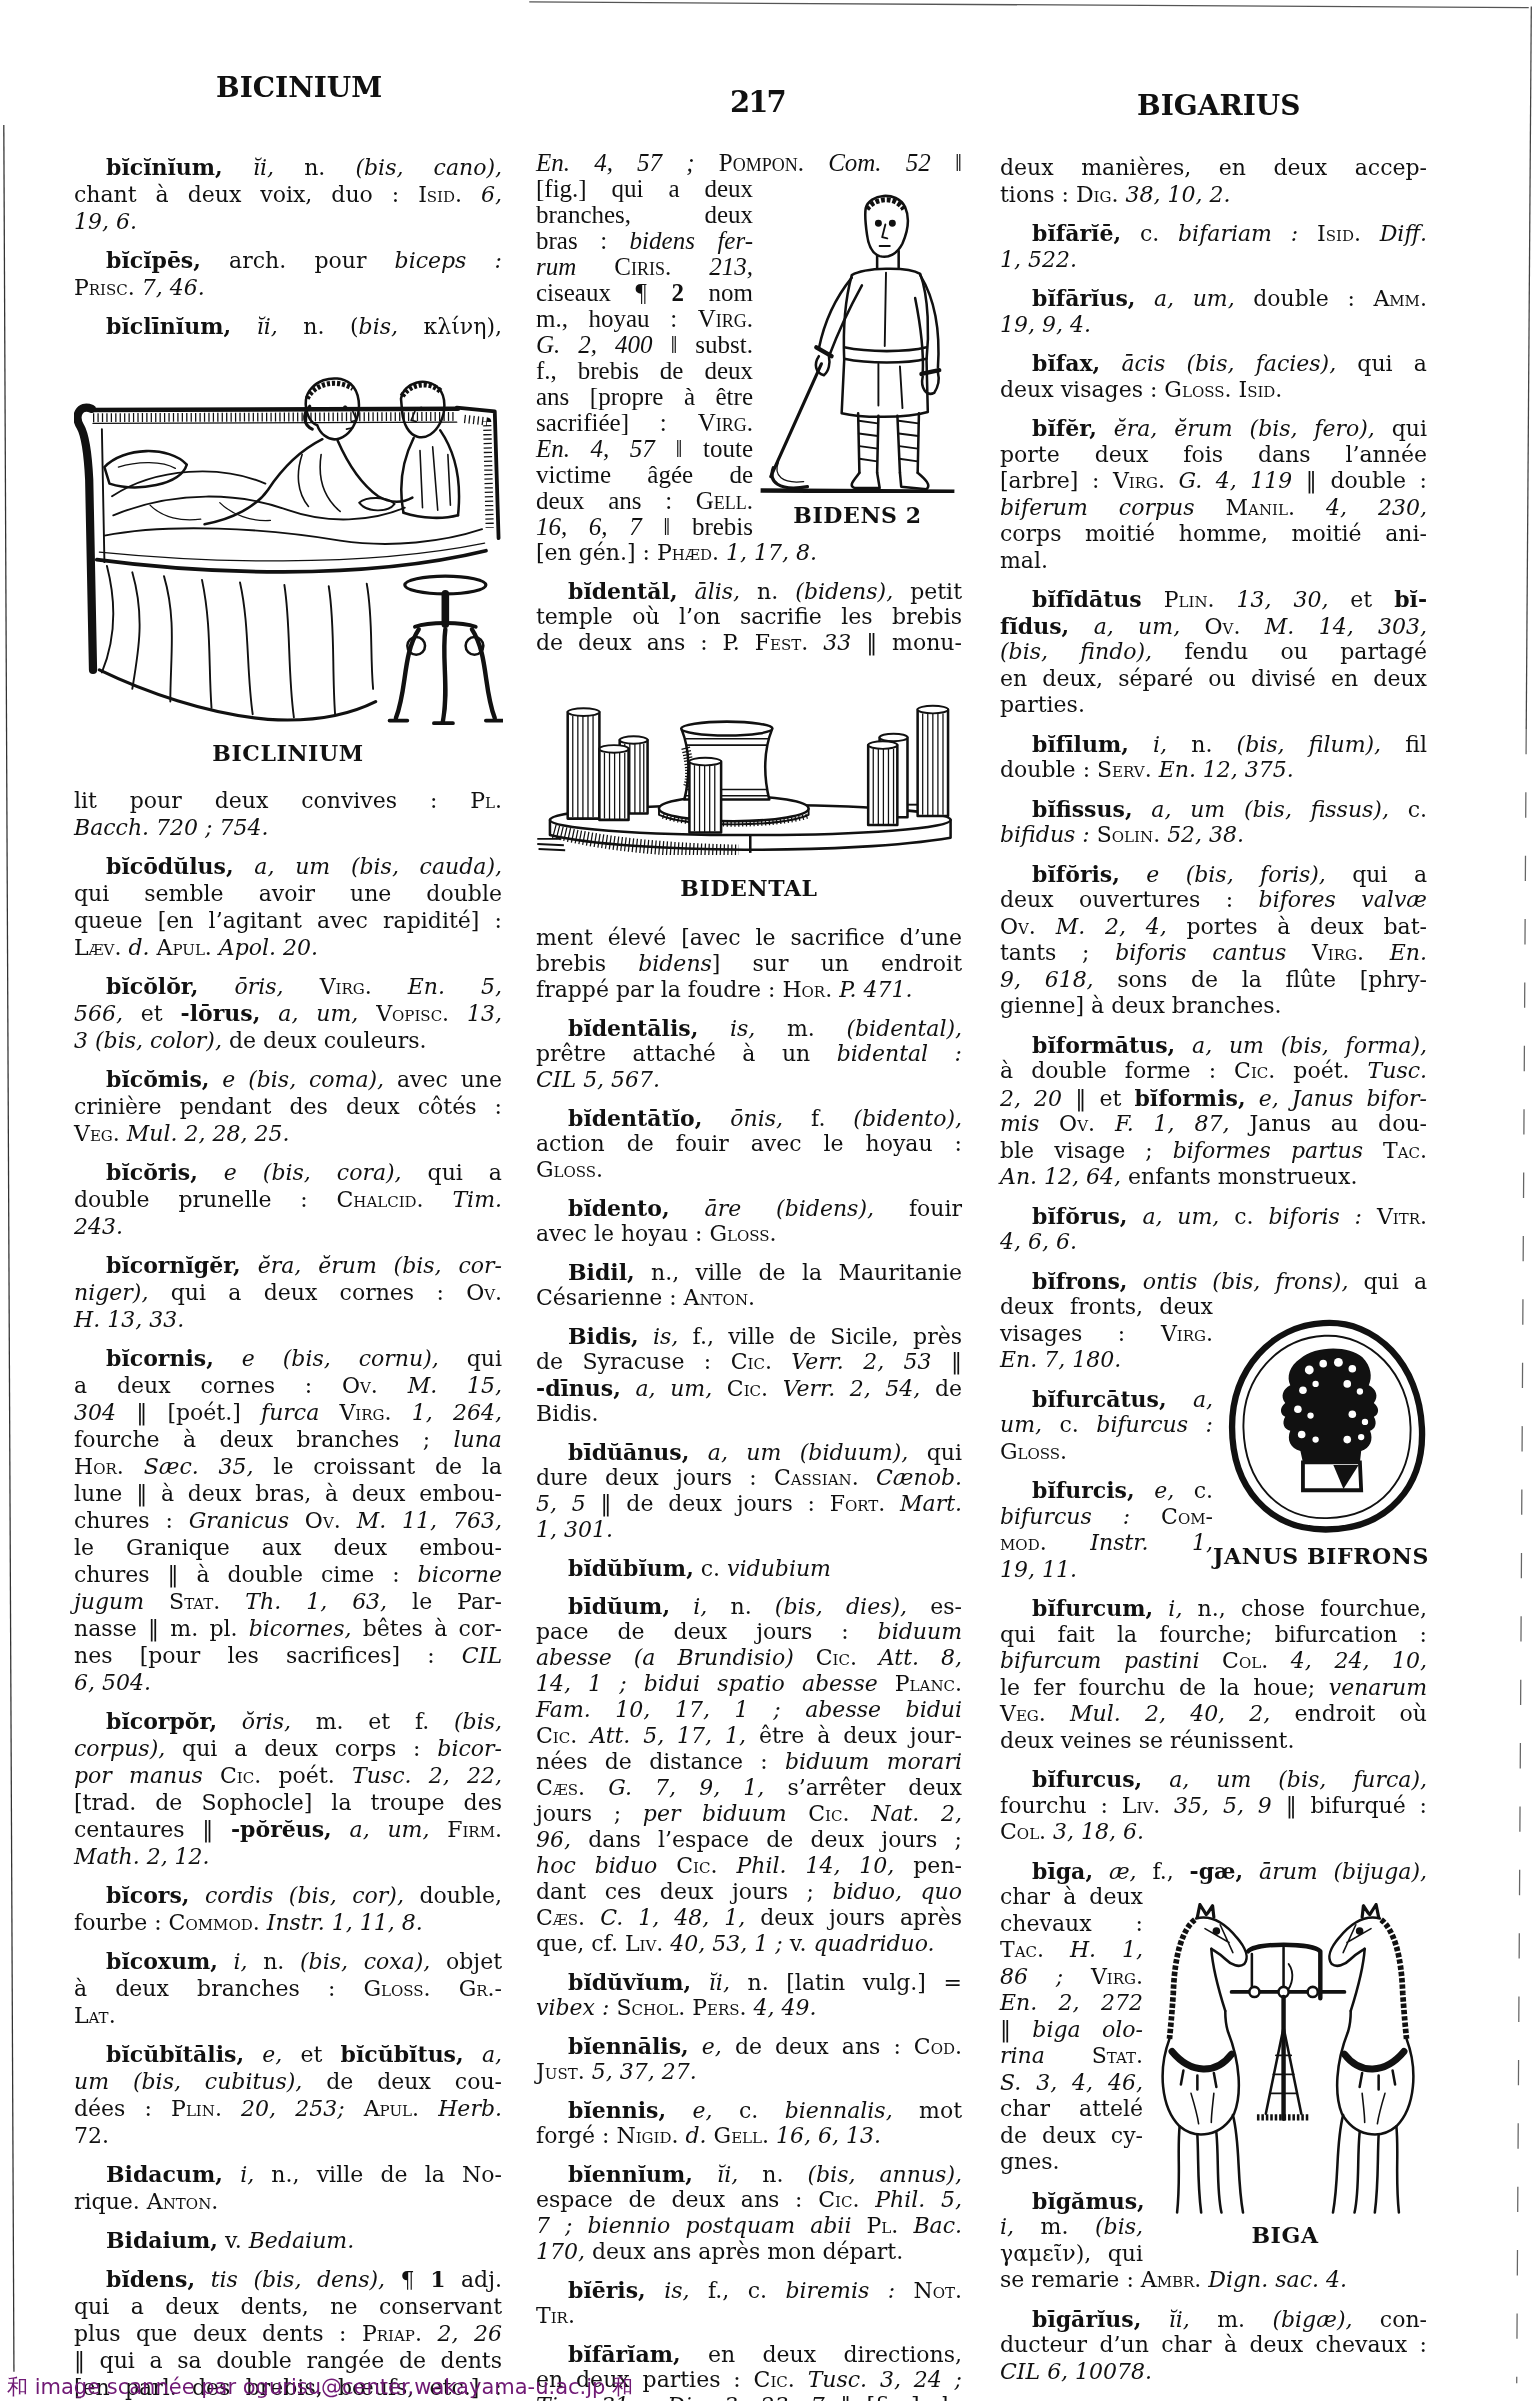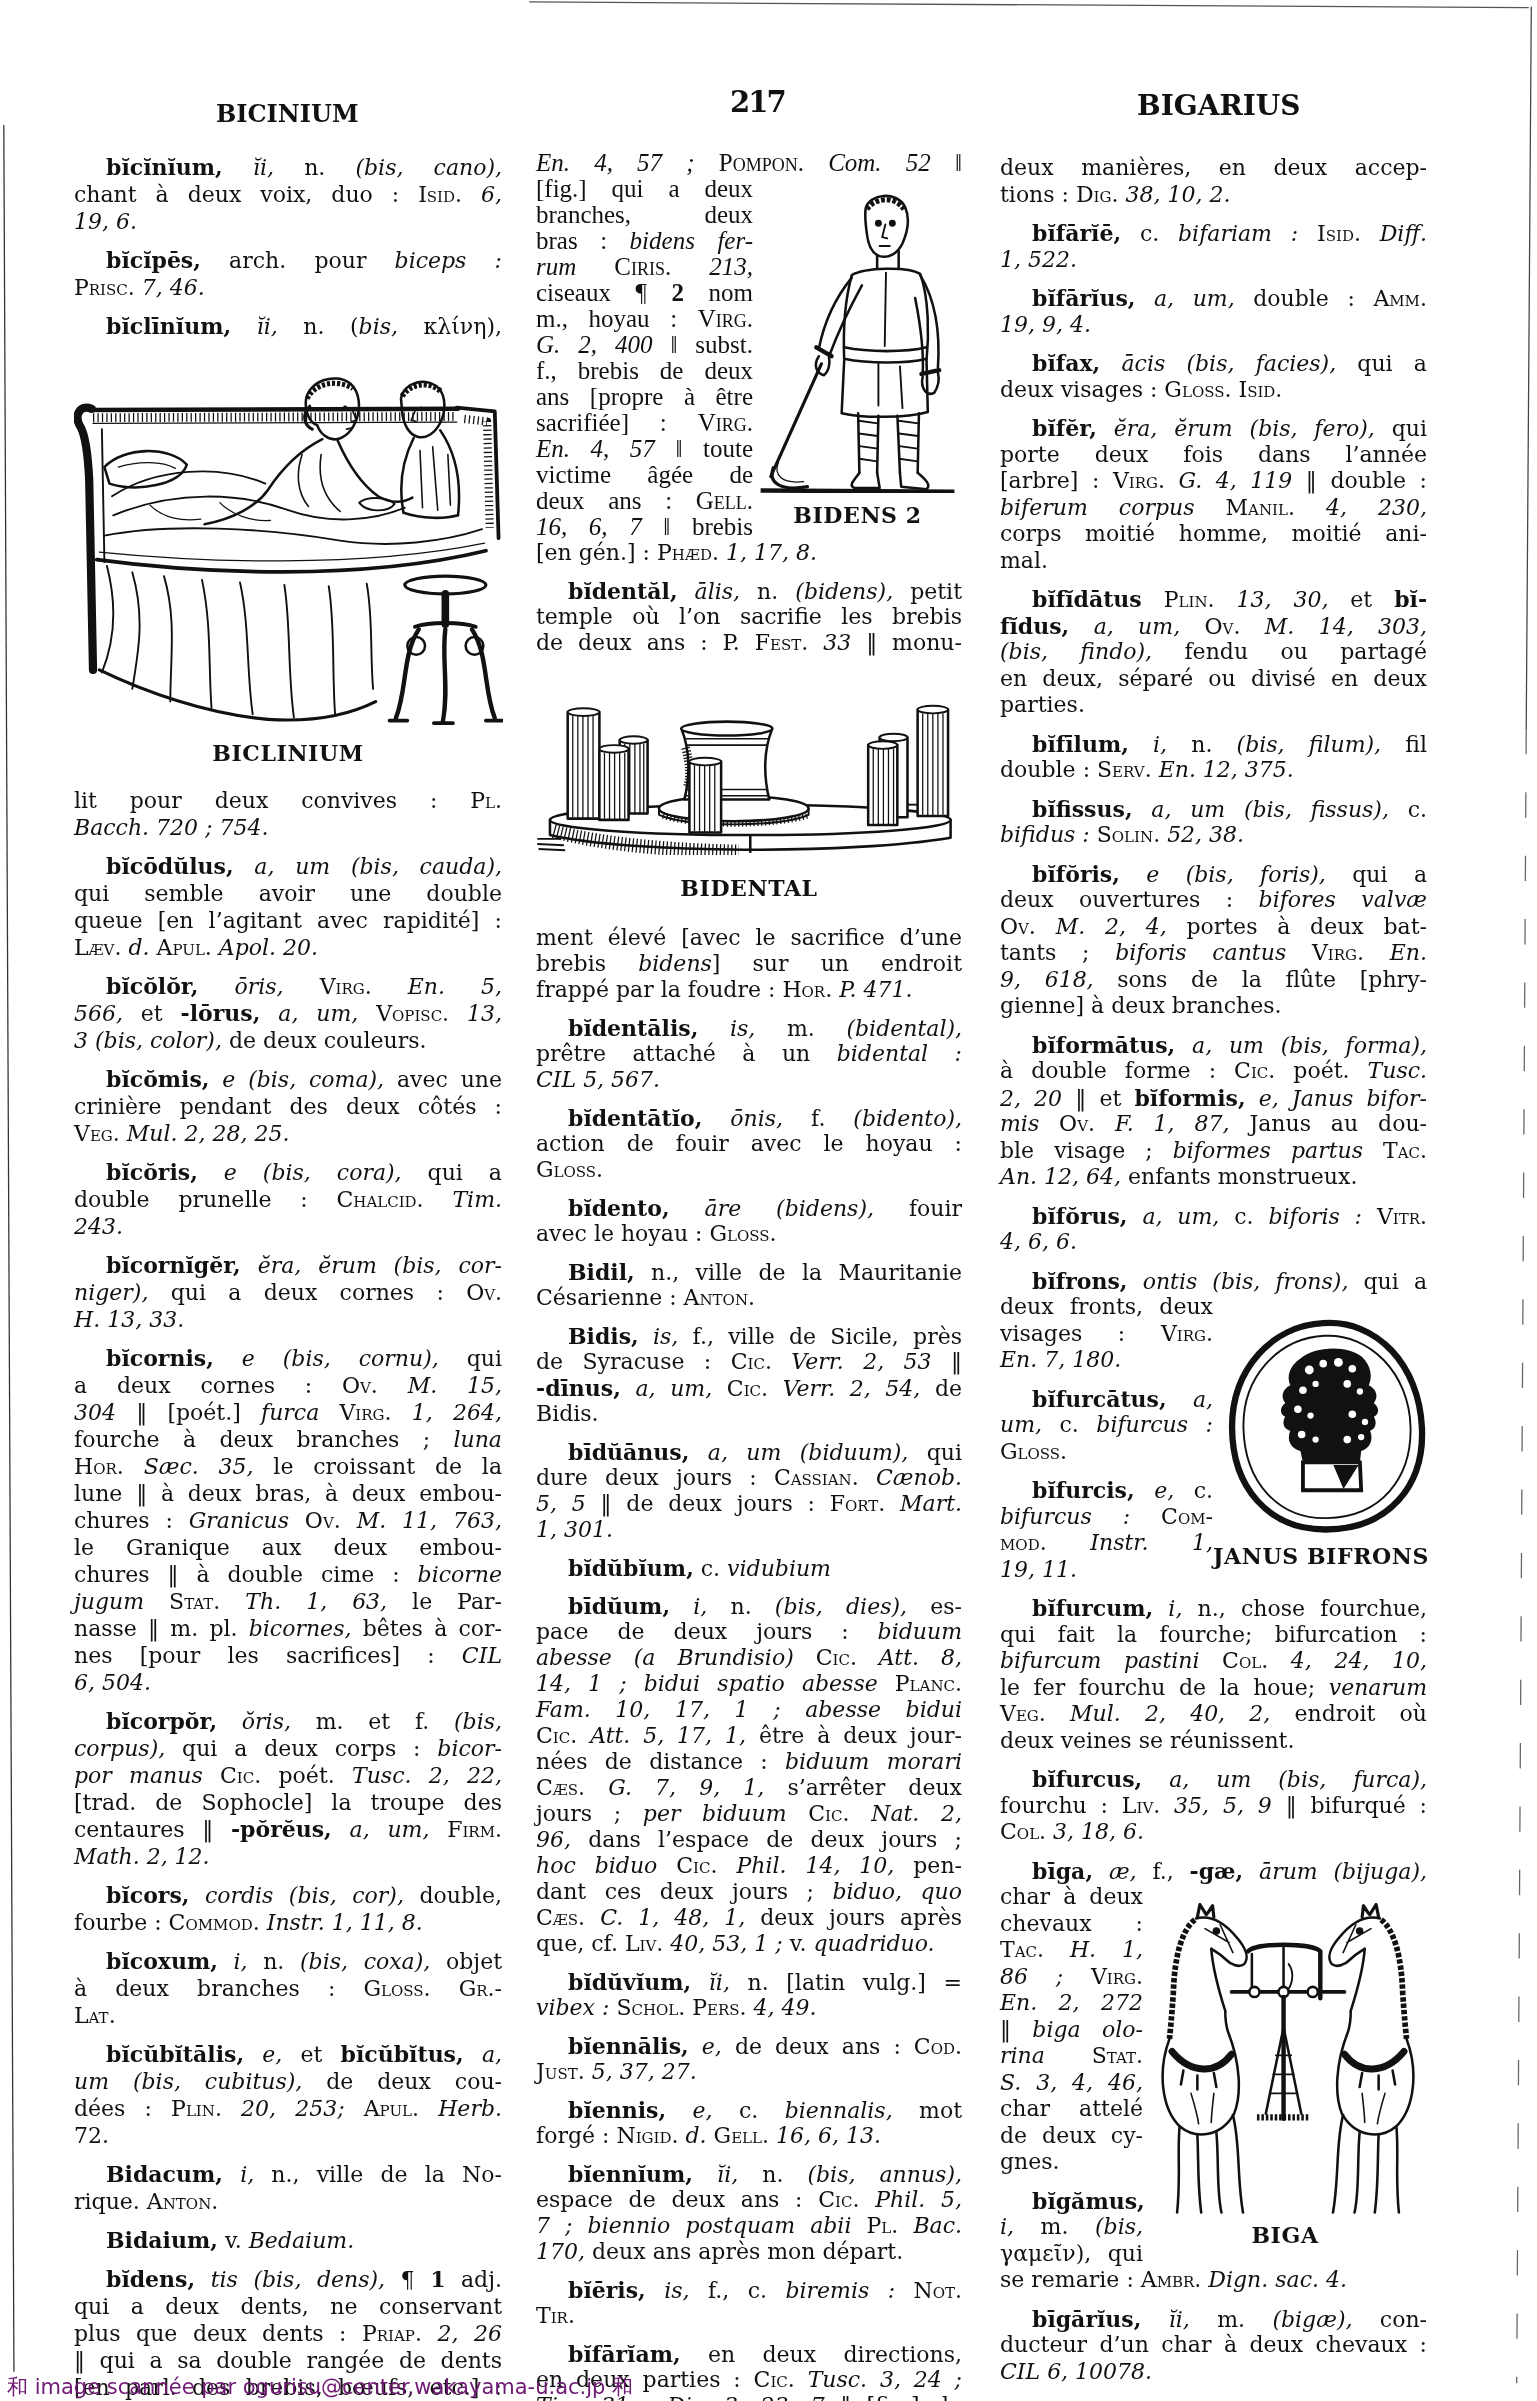--- a/index.html
+++ b/index.html
@@ -1,20 +1,20 @@
 <!DOCTYPE html>
 <html style="font-size:10px"><head>
 <meta charset="utf-8">
 <style>
 *{box-sizing:border-box}
 html,body{margin:0;padding:0;background:#fff}
 body{width:1537px;height:2401px;position:relative;overflow:hidden;color:#111;font-family:"DejaVu Serif",serif}
 #edges{position:absolute;left:0;top:0;pointer-events:none}
 .rh{position:absolute;font-family:"DejaVu Serif",serif;font-weight:bold;line-height:1;white-space:nowrap;color:#111}
-#rh-left{left:216px;top:102px;font-size:24px}
+#rh-left{left:216px;top:74px;font-size:28px}
 #rh-num{left:730px;top:88px;font-size:29px;letter-spacing:-1.9px}
 #rh-right{left:1137px;top:92px;font-size:28px}
 .col{position:absolute;font-size:22px;font-family:"DejaVu Serif",serif}
 #col1{left:74px;top:142px;width:428px;--lh:27px}
 #col2{left:536px;top:150px;width:426px;--lh:26px}
 #col3{left:1000px;top:155px;width:427px;--lh:26.5px}
 .line{height:var(--lh);line-height:var(--lh);text-align:justify;text-align-last:justify;overflow:visible;font-kerning:normal}
 .line.first{text-indent:32px}
 .line.last{text-align-last:left}
 .entry:not(.cont){margin-top:12px}

